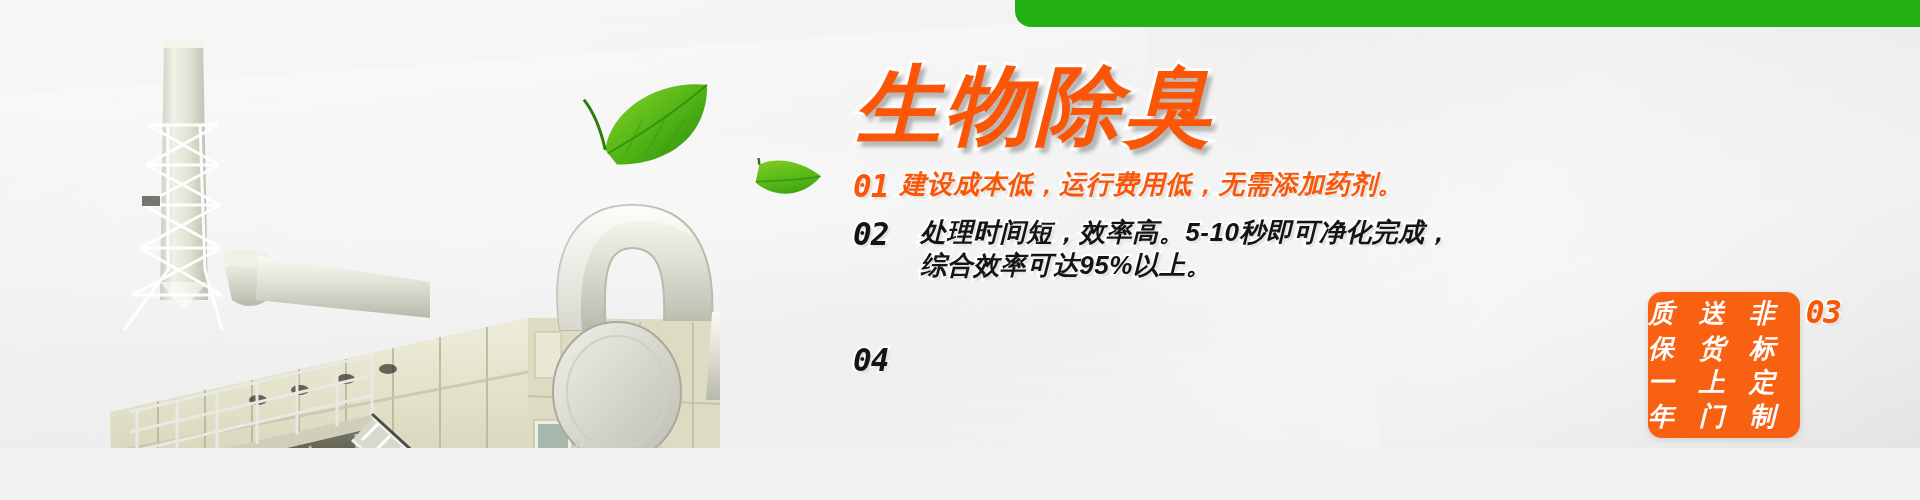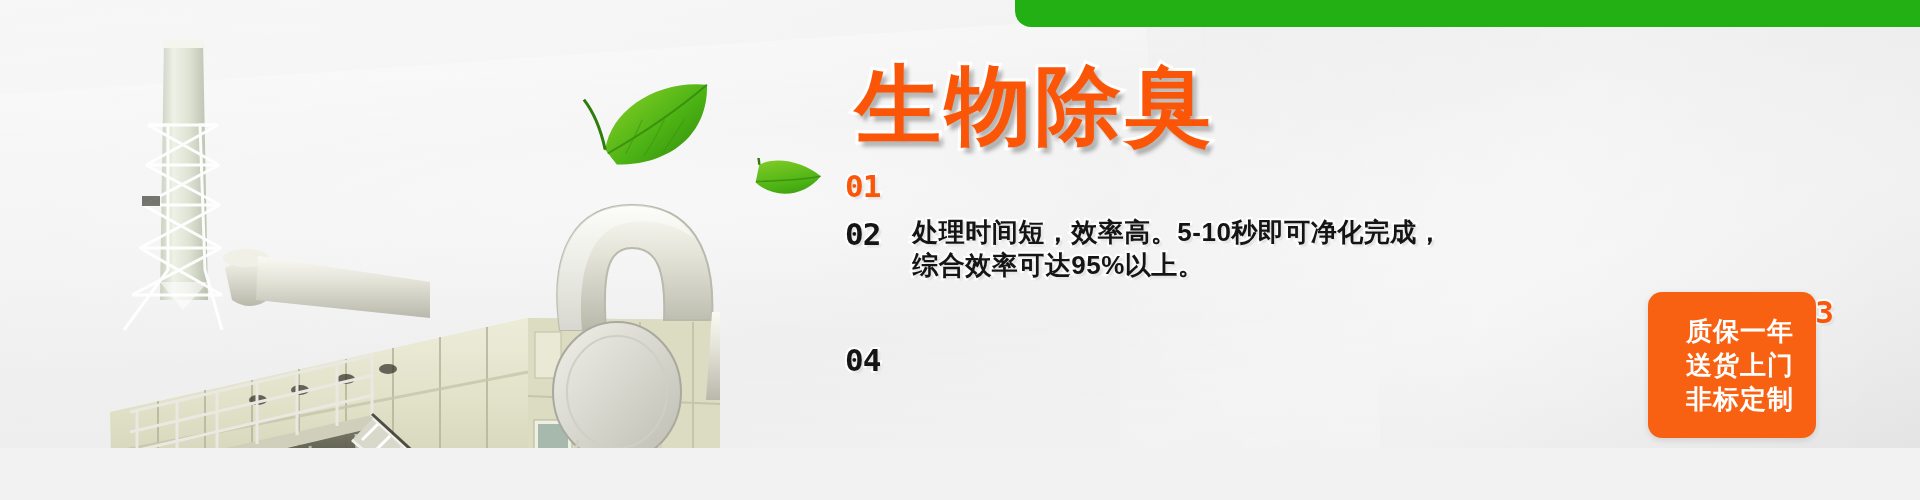--- a/index.html
+++ b/index.html
@@ -4,20 +4,21 @@
 <style>
   html,body{margin:0;padding:0;}
   body{
     width:1920px;height:500px;overflow:hidden;
     font-family:"Liberation Sans","DejaVu Sans",sans-serif;
     background:#f2f2f2;
   }
   #banner{
     position:relative;width:1920px;height:448px;overflow:hidden;
     background:linear-gradient(160deg,#fafafa 0%,#f4f4f4 30%,#eeeeee 55%,#f3f3f3 75%,#e9e9e9 100%);
+    font-style:italic;
   }
   
   .sheen{position:absolute;pointer-events:none;}
   .sheen1{left:-200px;top:-40px;width:1400px;height:150px;
     background:linear-gradient(180deg,rgba(255,255,255,.85),rgba(255,255,255,0));
     transform:rotate(-3.2deg);}
   .sheen2{left:-150px;top:60px;width:1300px;height:90px;
     background:linear-gradient(180deg,rgba(255,255,255,.6),rgba(255,255,255,0));
     transform:rotate(-4deg);}
   .sheen3{left:-120px;top:340px;width:1500px;height:220px;
@@ -43,21 +44,21 @@
     position:absolute;left:20px;top:62px;
     font-size:86px;line-height:1;font-weight:bold;letter-spacing:4px;
     color:#fb5607;
     -webkit-text-stroke:6px #ffffff;
     paint-order:stroke fill;
     text-shadow:4px 5px 4px rgba(0,0,0,.30);
     white-space:nowrap;
   }
   .title span{position:relative;}
 
-  .list{position:absolute;left:10px;top:168px;width:1000px;}
+  .list{position:absolute;left:18px;top:168px;width:1000px;}
   .row{display:flex;align-items:flex-start;margin-bottom:10px;}
   .num{
     font-size:31px;font-weight:bold;line-height:1.22;
     margin-right:12px;flex:0 0 auto;
     font-family:"DejaVu Sans Mono","Liberation Mono",monospace;
     letter-spacing:-1px;
   }
   .txt{font-size:26px;font-weight:bold;line-height:1.28;white-space:pre-line;letter-spacing:.5px;}
   .row.orange .num,.row.orange .txt{
     color:#fb5607;
@@ -71,23 +72,22 @@
   }
   .r1{margin-top:0px;}
   .r2{margin-top:8px;gap:20px;}
   .r3{margin-top:12px;justify-content:flex-end;}
   .r4{margin-top:10px;}
 
   
   .badge{
     position:absolute;left:813px;top:292px;width:152px;height:146px;
     background:#f96112;border-radius:14px;
-    display:flex;flex-direction:column;align-items:center;justify-content:center;
+    display:flex;flex-direction:row;align-items:center;justify-content:center;
     box-shadow:0 2px 6px rgba(0,0,0,.12);
-    padding-left:16px;
   }
   .badge div{
     color:#ffffff;font-size:26px;font-weight:bold;line-height:1.32;letter-spacing:1px;
   }
 
   
   .leaf-small{position:absolute;left:750px;top:158px;}
 </style>
 </head>
 <body>
@@ -311,20 +311,21 @@
   <div id="content">
 
     <div class="title">
       <span>生物除臭</span>
     </div>
 
     <div class="list">
 
       <div class="row orange r1">
         <div class="num">01</div>
+        <div class="txt">建设成本低，运行费用低，无需添加药剂。</div>
       </div>
 
       <div class="row dark r2">
         <div class="num">02</div>
         <div class="txt">处理时间短，效率高。5-10秒即可净化完成，
 综合效率可达95%以上。</div>
       </div>
 
       <div class="row orange r3">
         <div class="num">03</div>

